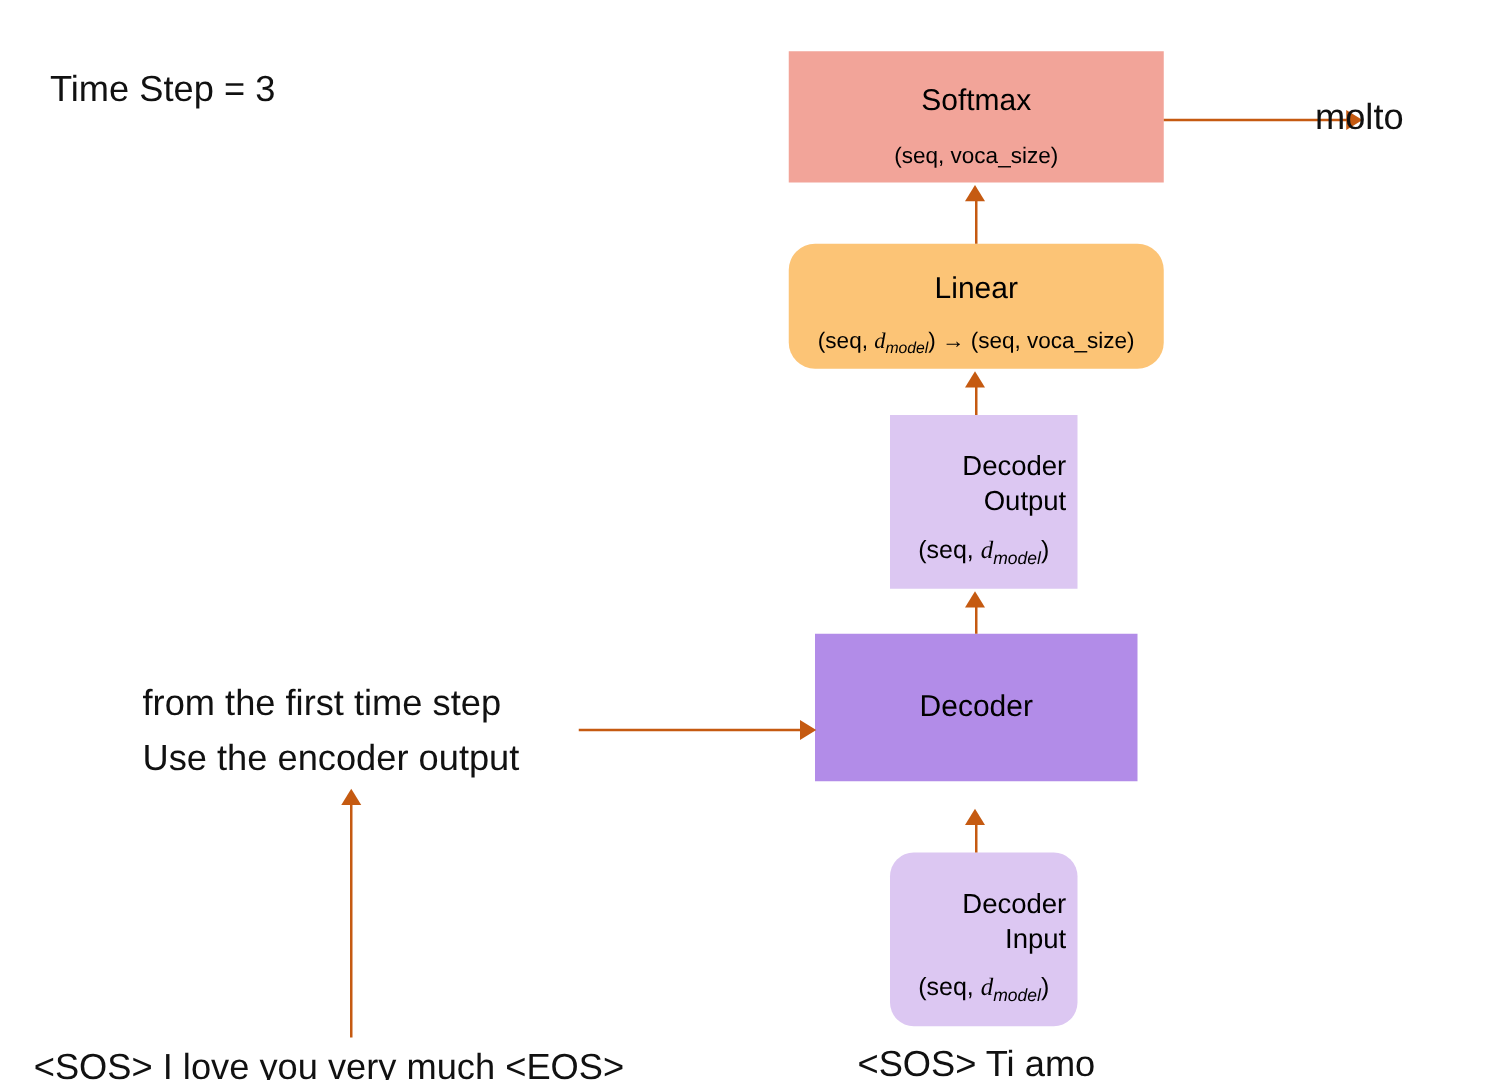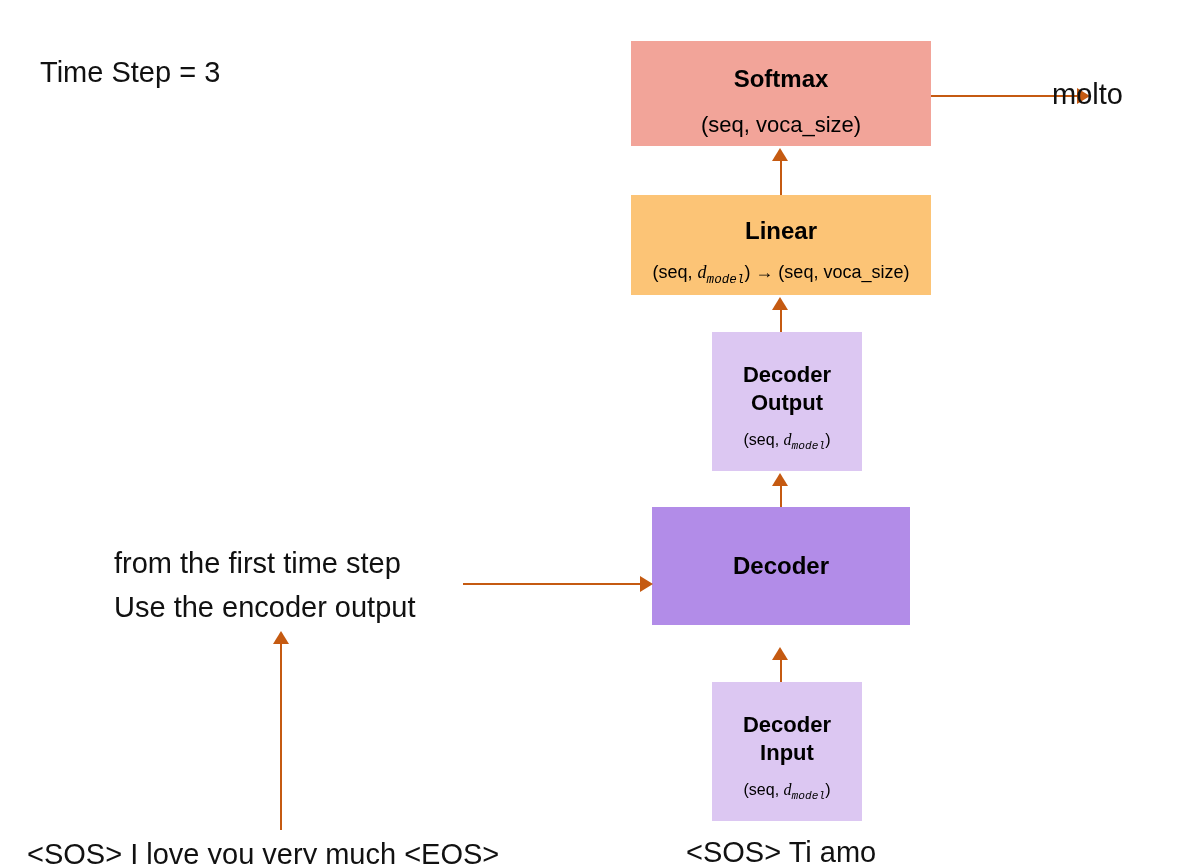--- a/index.html
+++ b/index.html
@@ -21,59 +21,59 @@
   .box {
     position: absolute;
     display: flex;
     flex-direction: column;
     align-items: center;
     justify-content: center;
     text-align: center;
     color: #000;
     box-sizing: border-box;
   }
-  .box .title { font-weight: bold; }
+  .box .title { font-weight: normal; text-align: right; }
   .box .shape { white-space: nowrap; }
 
   #softmax-box {
     left: 631px; top: 17px; width: 300px; height: 105px;
     background: var(--softmax_bg); gap: 18px; padding-top: 14px;
   }
   #softmax-box .title { font-size: 24px; line-height: 30px; }
-  #softmax-box .shape { font-size: 22px; }
+  #softmax-box .shape { font-size: 18px; }
 
   #linear-box {
     left: 631px; top: 171px; width: 300px; height: 100px;
-    background: var(--linear_bg); gap: 16px; padding-top: 12px;
+    background: var(--linear_bg); gap: 16px; padding-top: 12px; border-radius: 21px;
   }
   #linear-box .title { font-size: 24px; line-height: 30px; }
   #linear-box .shape { font-size: 18px; }
 
   #decoder-output-box, #decoder-input-box {
     width: 150px; height: 139px; left: 712px;
     background: var(--io_bg); gap: 14px; padding: 10px 9px 0 9px;
   }
   #decoder-output-box { top: 308px; }
-  #decoder-input-box  { top: 658px; }
+  #decoder-input-box  { top: 658px; border-radius: 19px; }
   #decoder-output-box .title, #decoder-input-box .title { font-size: 22px; line-height: 28px; }
-  #decoder-output-box .shape, #decoder-input-box .shape { font-size: 16px; }
+  #decoder-output-box .shape, #decoder-input-box .shape { font-size: 20px; }
 
   #decoder-box {
     left: 652px; top: 483px; width: 258px; height: 118px;
     background: var(--decoder_bg);
   }
   #decoder-box .title { font-size: 24px; }
 
   
   .mvar {
     font-family: "Liberation Serif", serif;
     font-style: italic;
   }
   .msub {
-    font-family: Liberation Mono, monospace;
+    font-family: Liberation Sans, sans-serif;
     font-style: italic;
     font-size: 0.70em;
   }
 
   
   .vline { position: absolute; width: 2px; background: var(--arrow); }
   .hline { position: absolute; height: 2px; background: var(--arrow); }
   .head-up {
     position: absolute; width: 0; height: 0;
     border-left: 8px solid transparent;

